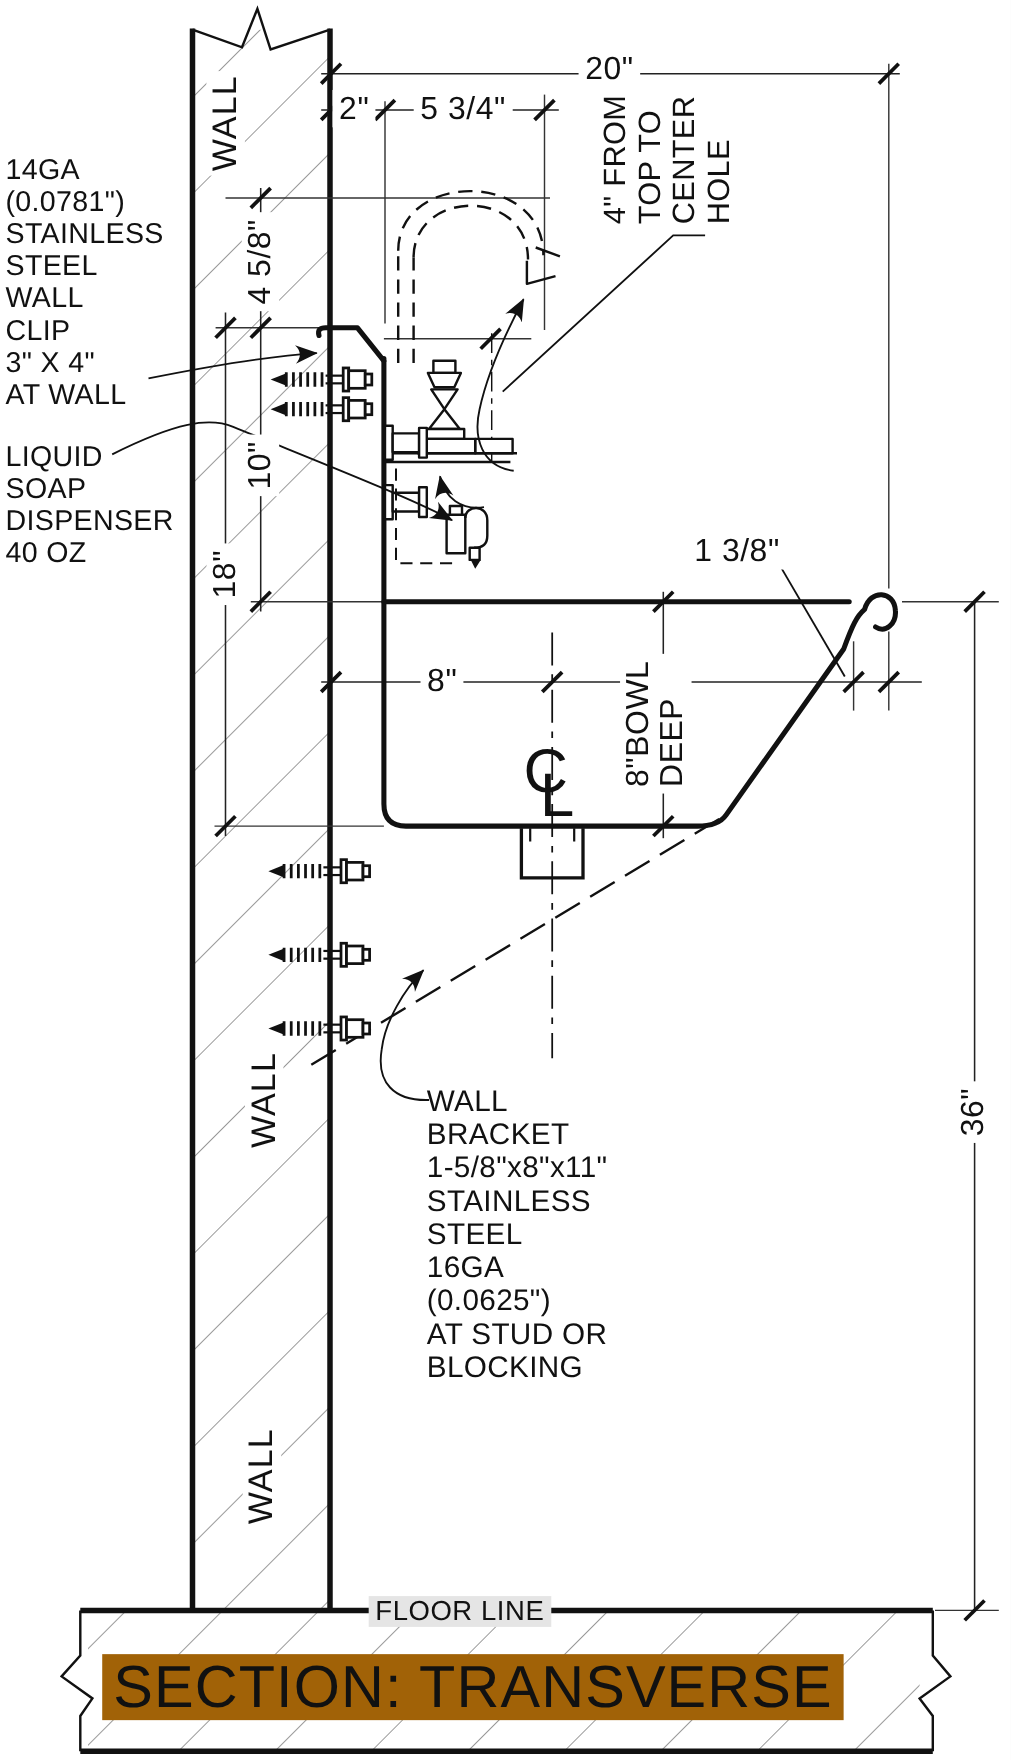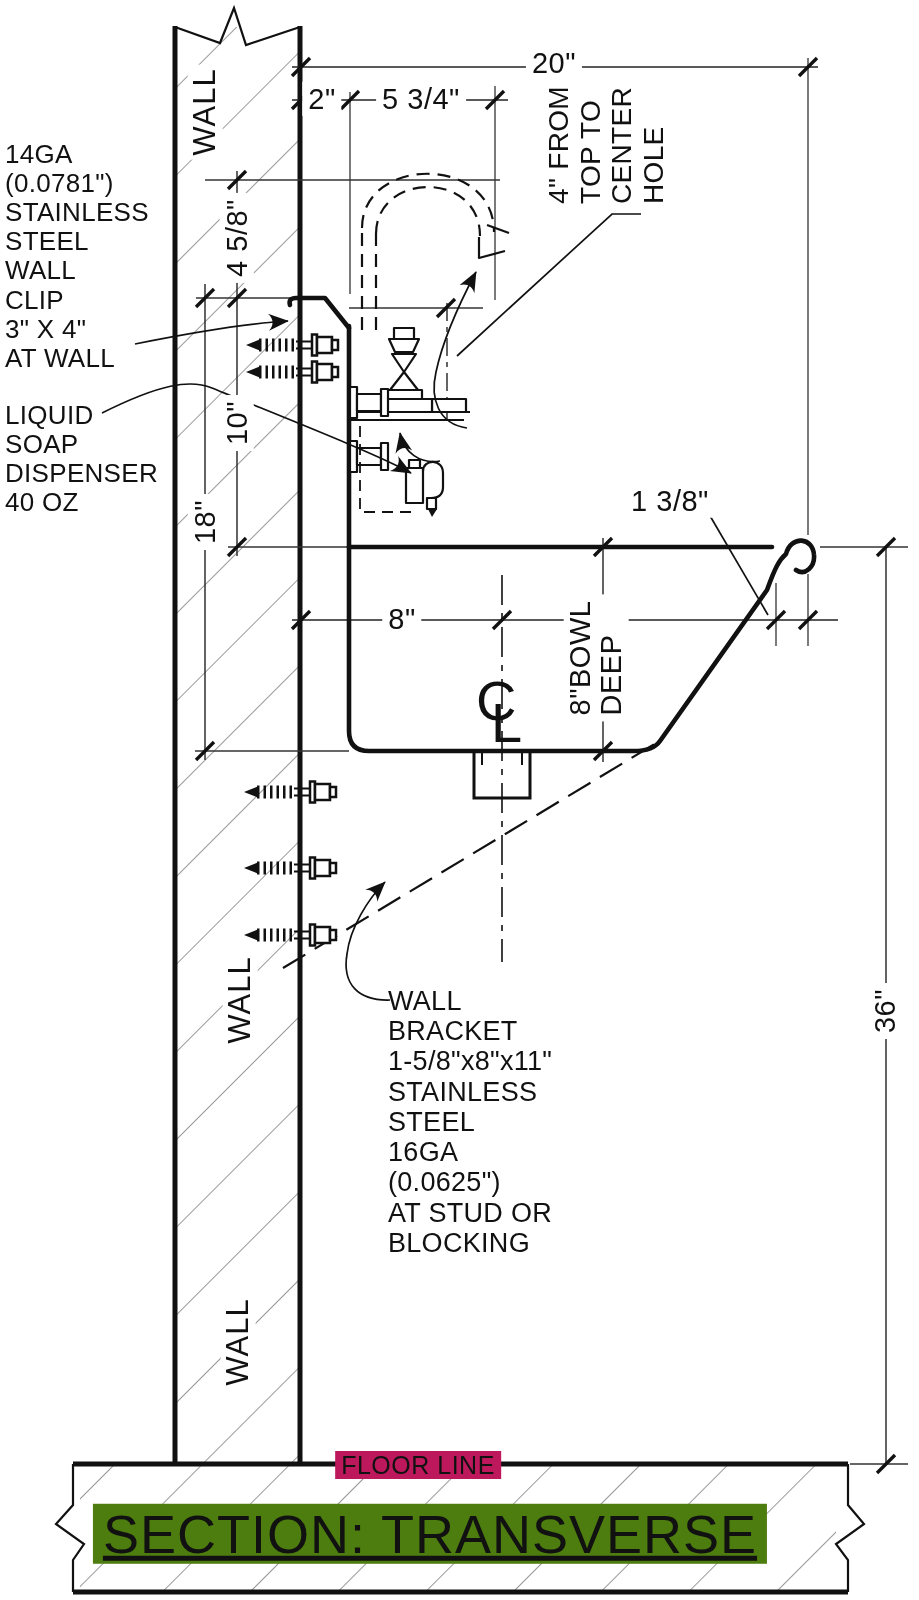--- a/index.html
+++ b/index.html
@@ -10,22 +10,22 @@
   }
   .stage svg{position:absolute;left:0;top:0;}
   .lbl{position:absolute;white-space:pre-line;line-height:1.12;color:#111;}
   .ctr{transform:translate(-50%,-50%);text-align:center;}
   .rot{transform:translate(-50%,-50%) rotate(-90deg);text-align:left;}
   .bgw{background:#ffffff;padding:1px 6px;}
   .note{font-size:26px;letter-spacing:.3px;}
   .dim{font-size:29px;letter-spacing:.5px;white-space:nowrap;}
   .dim2{font-size:29px;letter-spacing:.5px;white-space:pre-line;line-height:1.08;}
   .wall-lbl{font-size:31px;letter-spacing:1px;background:#fff;padding:0 4px;}
-  .title{font-size:54px;letter-spacing:1px;background:#4d7c0f;padding:0 10px;white-space:nowrap;text-decoration:underline;}
-  .floorlbl{font-size:25px;letter-spacing:.5px;background:#be185d;padding:0 6px;white-space:nowrap;}
+  .title{font-size:54px;letter-spacing:1px;background:#a16207;padding:0 10px;white-space:nowrap;}
+  .floorlbl{font-size:25px;letter-spacing:.5px;background:#e5e5e5;padding:0 6px;white-space:nowrap;}
   .cl-wrap{position:absolute;left:476px;top:668px;width:60px;height:80px;}
   .cl-wrap span{position:absolute;font-size:56px;font-weight:400;}
   .cl-c{left:0;top:0;}
   .cl-l{left:15px;top:22px;}
 </style>
 </head>
 <body>
 
 <div class="stage">
 

